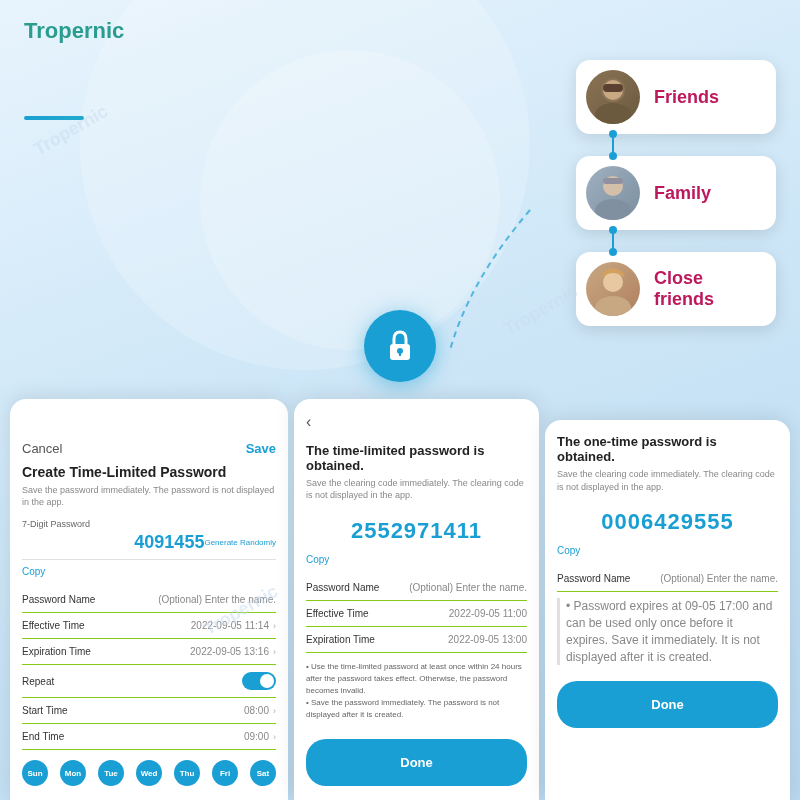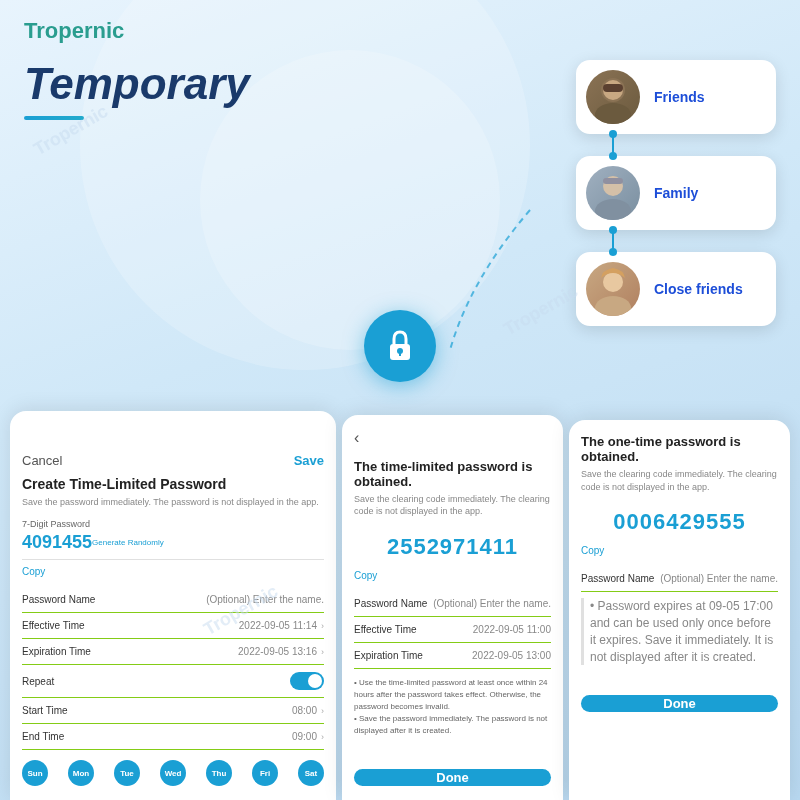--- a/index.html
+++ b/index.html
@@ -100,23 +100,23 @@
       display: flex;
       align-items: center;
       justify-content: center;
       font-size: 22px;
     }
     .avatar-man1 { background: linear-gradient(135deg, #8b7355 0%, #6b5a3e 100%); }
     .avatar-man2 { background: linear-gradient(135deg, #a0b0c0 0%, #7a8fa0 100%); }
     .avatar-woman { background: linear-gradient(135deg, #c8a882 0%, #b08060 100%); }
 
     .person-name {
-      font-size: 14px;
+      font-size: 18px;
       font-weight: 700;
-      color: #1d4ed8;
+      color: #be185d;
     }
     .connector {
       width: 2px;
       height: 22px;
       background: #1a9fd4;
       margin-left: 36px;
       position: relative;
     }
     .connector::before, .connector::after {
       content: '';
@@ -212,21 +212,21 @@
       line-height: 1.4;
     }
     .field-label {
       font-size: 9px;
       color: #666;
       margin-bottom: 3px;
     }
     .password-input-row {
       display: flex;
       align-items: center;
-      justify-content: flex-start;
+      justify-content: flex-end;
       border-bottom: 1px solid #e0e0e0;
       padding-bottom: 6px;
       margin-bottom: 6px;
     }
     .password-value {
       font-size: 18px;
       color: #1a9fd4;
       font-weight: 600;
     }
     .gen-btn {
@@ -274,21 +274,21 @@
       width: 14px;
       height: 14px;
       background: white;
       border-radius: 50%;
       position: absolute;
       right: 2px;
       top: 2px;
     }
     .days-row {
       display: flex;
-      gap: 20px;
+      gap: 12px;
       margin-top: 10px;
     }
     .day-btn {
       width: 26px;
       height: 26px;
       border-radius: 13px;
       display: flex;
       align-items: center;
       justify-content: center;
       font-size: 8px;
@@ -320,25 +320,25 @@
       color: #1a9fd4;
       text-align: center;
       margin: 10px 0;
       letter-spacing: 1px;
     }
     .done-btn {
       background: #1a9fd4;
       color: white;
       border: none;
       border-radius: 20px;
-      padding: 1px 0;
+      padding: 16px 0;
       width: 100%;
       font-size: 13px;
       font-weight: 600;
-      margin-top: 24px;
+      margin-top: 10px;
       cursor: pointer;
     }
     .note-text {
       font-size: 8px;
       color: #666;
       line-height: 1.5;
       margin: 8px 0;
     }
     .note-text span { display: block; }
     .onetime-note {
@@ -364,21 +364,21 @@
 
 <div class="bg-circle bg-circle-1"></div>
 <div class="bg-circle bg-circle-2"></div>
 
 <div class="header">
   <div class="logo">Tropernic</div>
 </div>
 
 <div class="title-area">
   <div class="main-title">
-    <span>Temporary</span><br>
+    <br>
   </div>
   <div class="title-underline"></div>
 </div>
 
 <div class="person-cards">
   <div class="person-card">
     <div class="person-avatar">
       <div class="avatar-placeholder avatar-man1">
         <svg width="54" height="54" viewBox="0 0 54 54">
           <circle cx="27" cy="20" r="12" fill="#8b7355"></circle>

